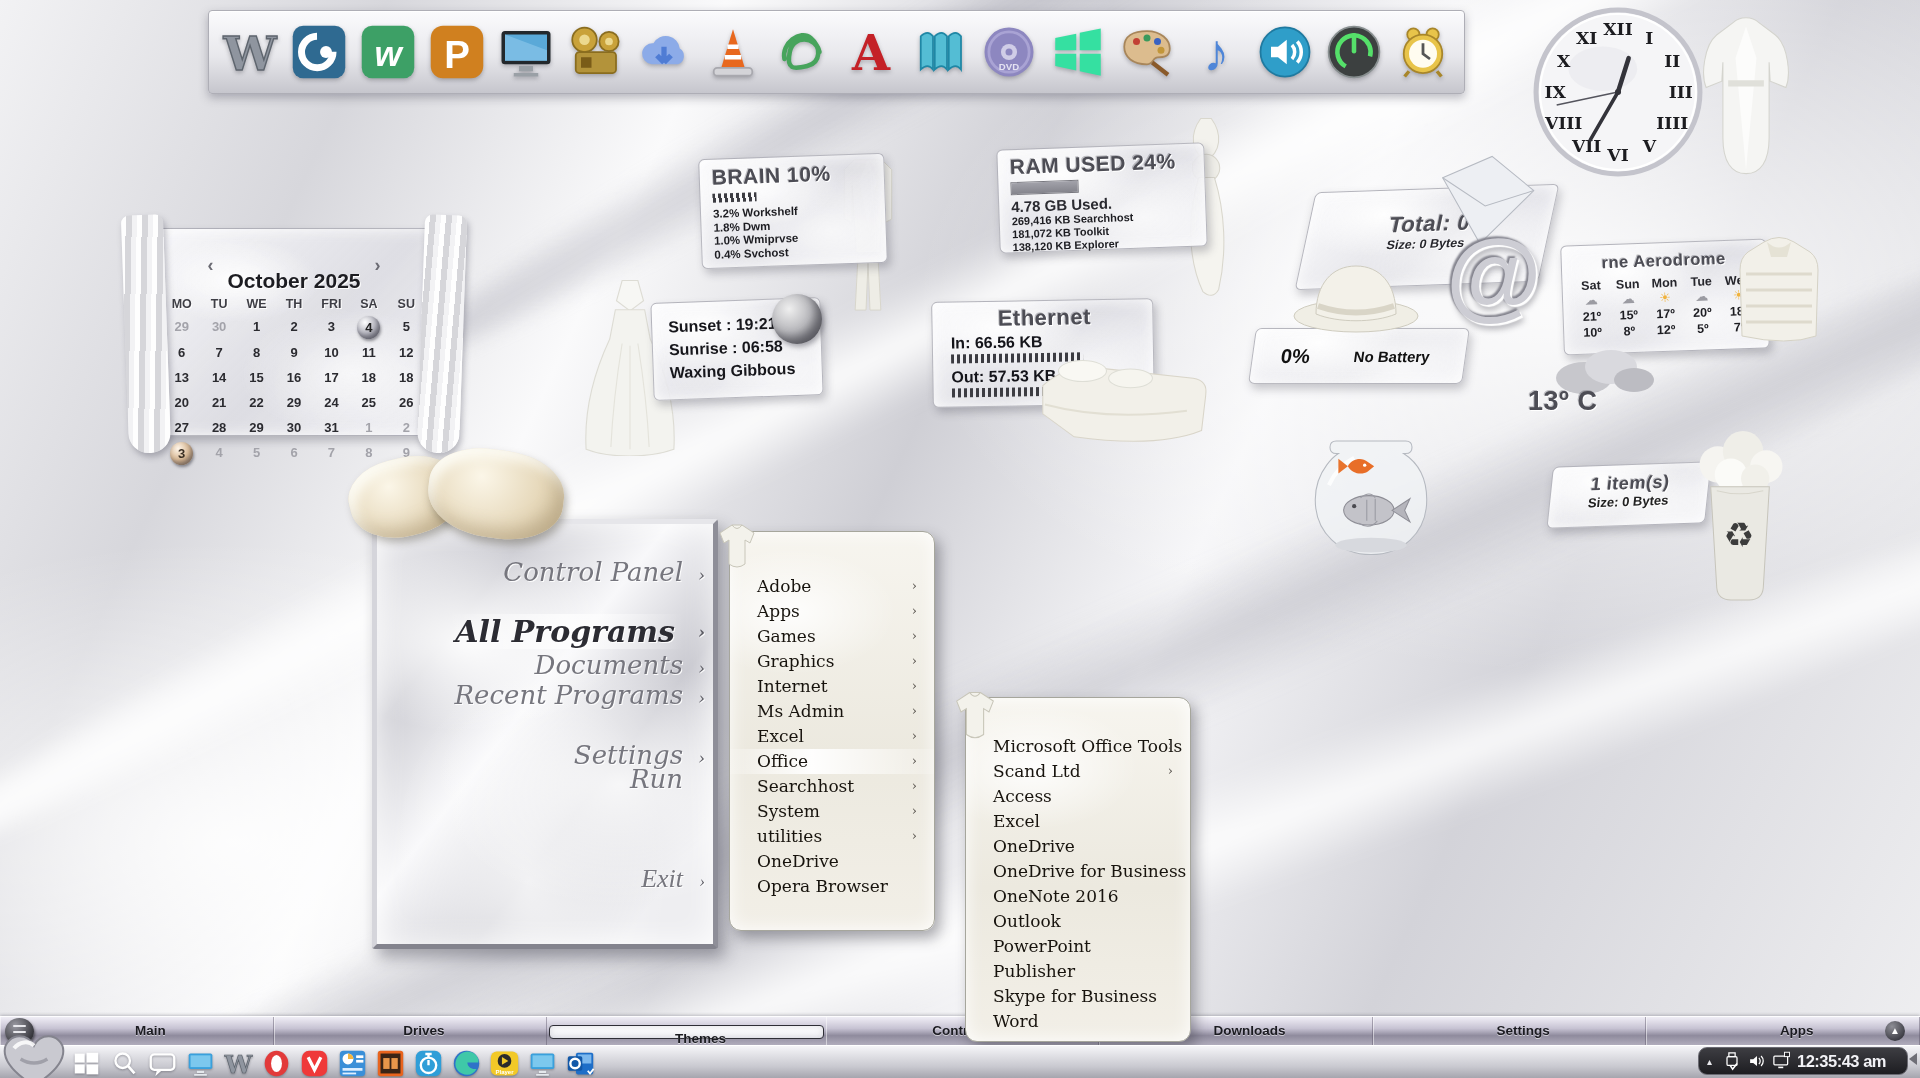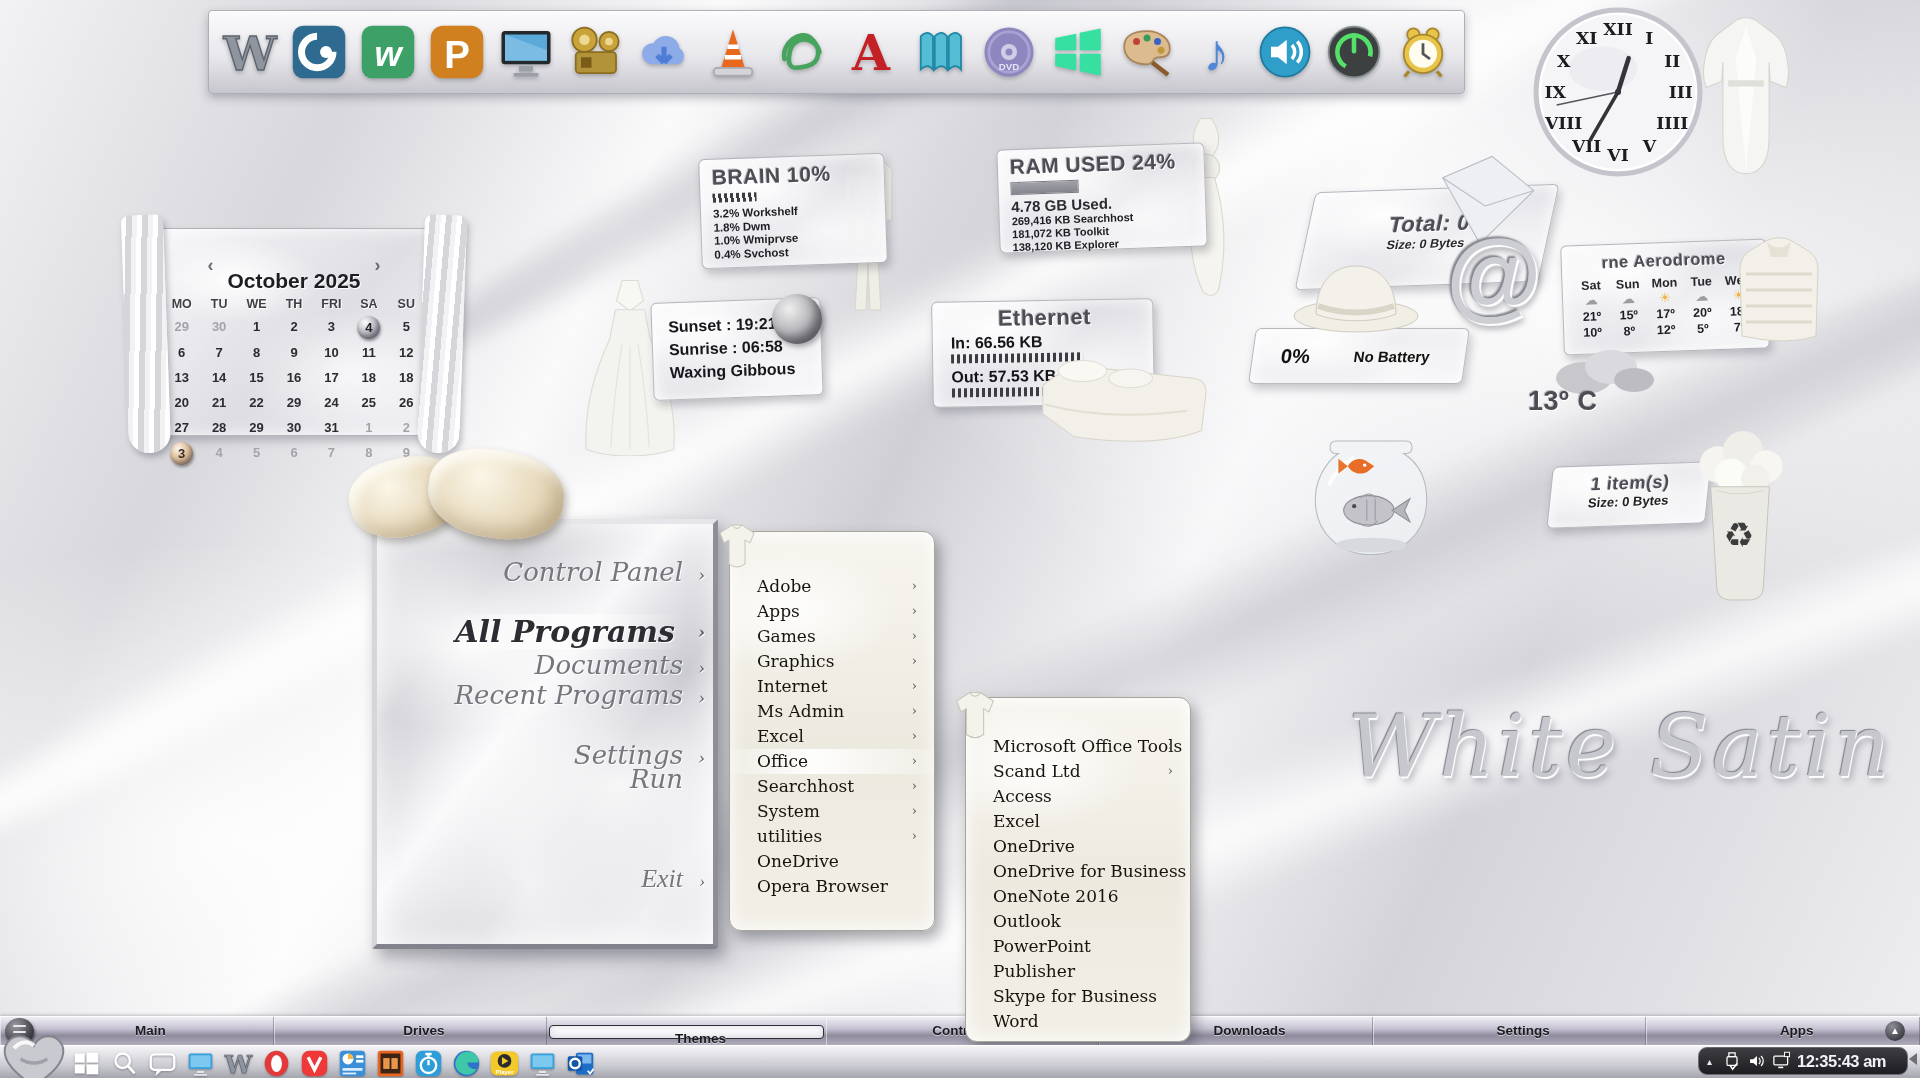--- a/index.html
+++ b/index.html
@@ -566,21 +566,20 @@
       <div class="pmi"><span>PowerPoint</span></div>
       <div class="pmi"><span>Publisher</span></div>
       <div class="pmi"><span>Skype for Business</span></div>
       <div class="pmi"><span>Word</span></div>
     </div>
   <svg class="shirt" style="left:948px;top:686px;width:54px;height:56px;" viewBox="0 0 50 52">
     <path d="M8 14 L20 6 h10 L42 14 l-4 10 -5-3 v24 q-8 6 -16 0 V21 l-5 3 z" fill="#f3f2eb" stroke="#c8c6b9"></path>
     <path d="M20 6 q5 7 10 0" fill="none" stroke="#c8c6b9"></path>
   </svg>
 
-  <div id="signature">White Satin</div>
 
   <div id="tabbar">
       <div class="tab">Main</div>
       <div class="tab">Drives</div>
       <div class="tab active">Themes</div>
       <div class="tab">Control Panel</div>
       <div class="tab">Downloads</div>
       <div class="tab">Settings</div>
       <div class="tab">Apps</div>
     </div>

